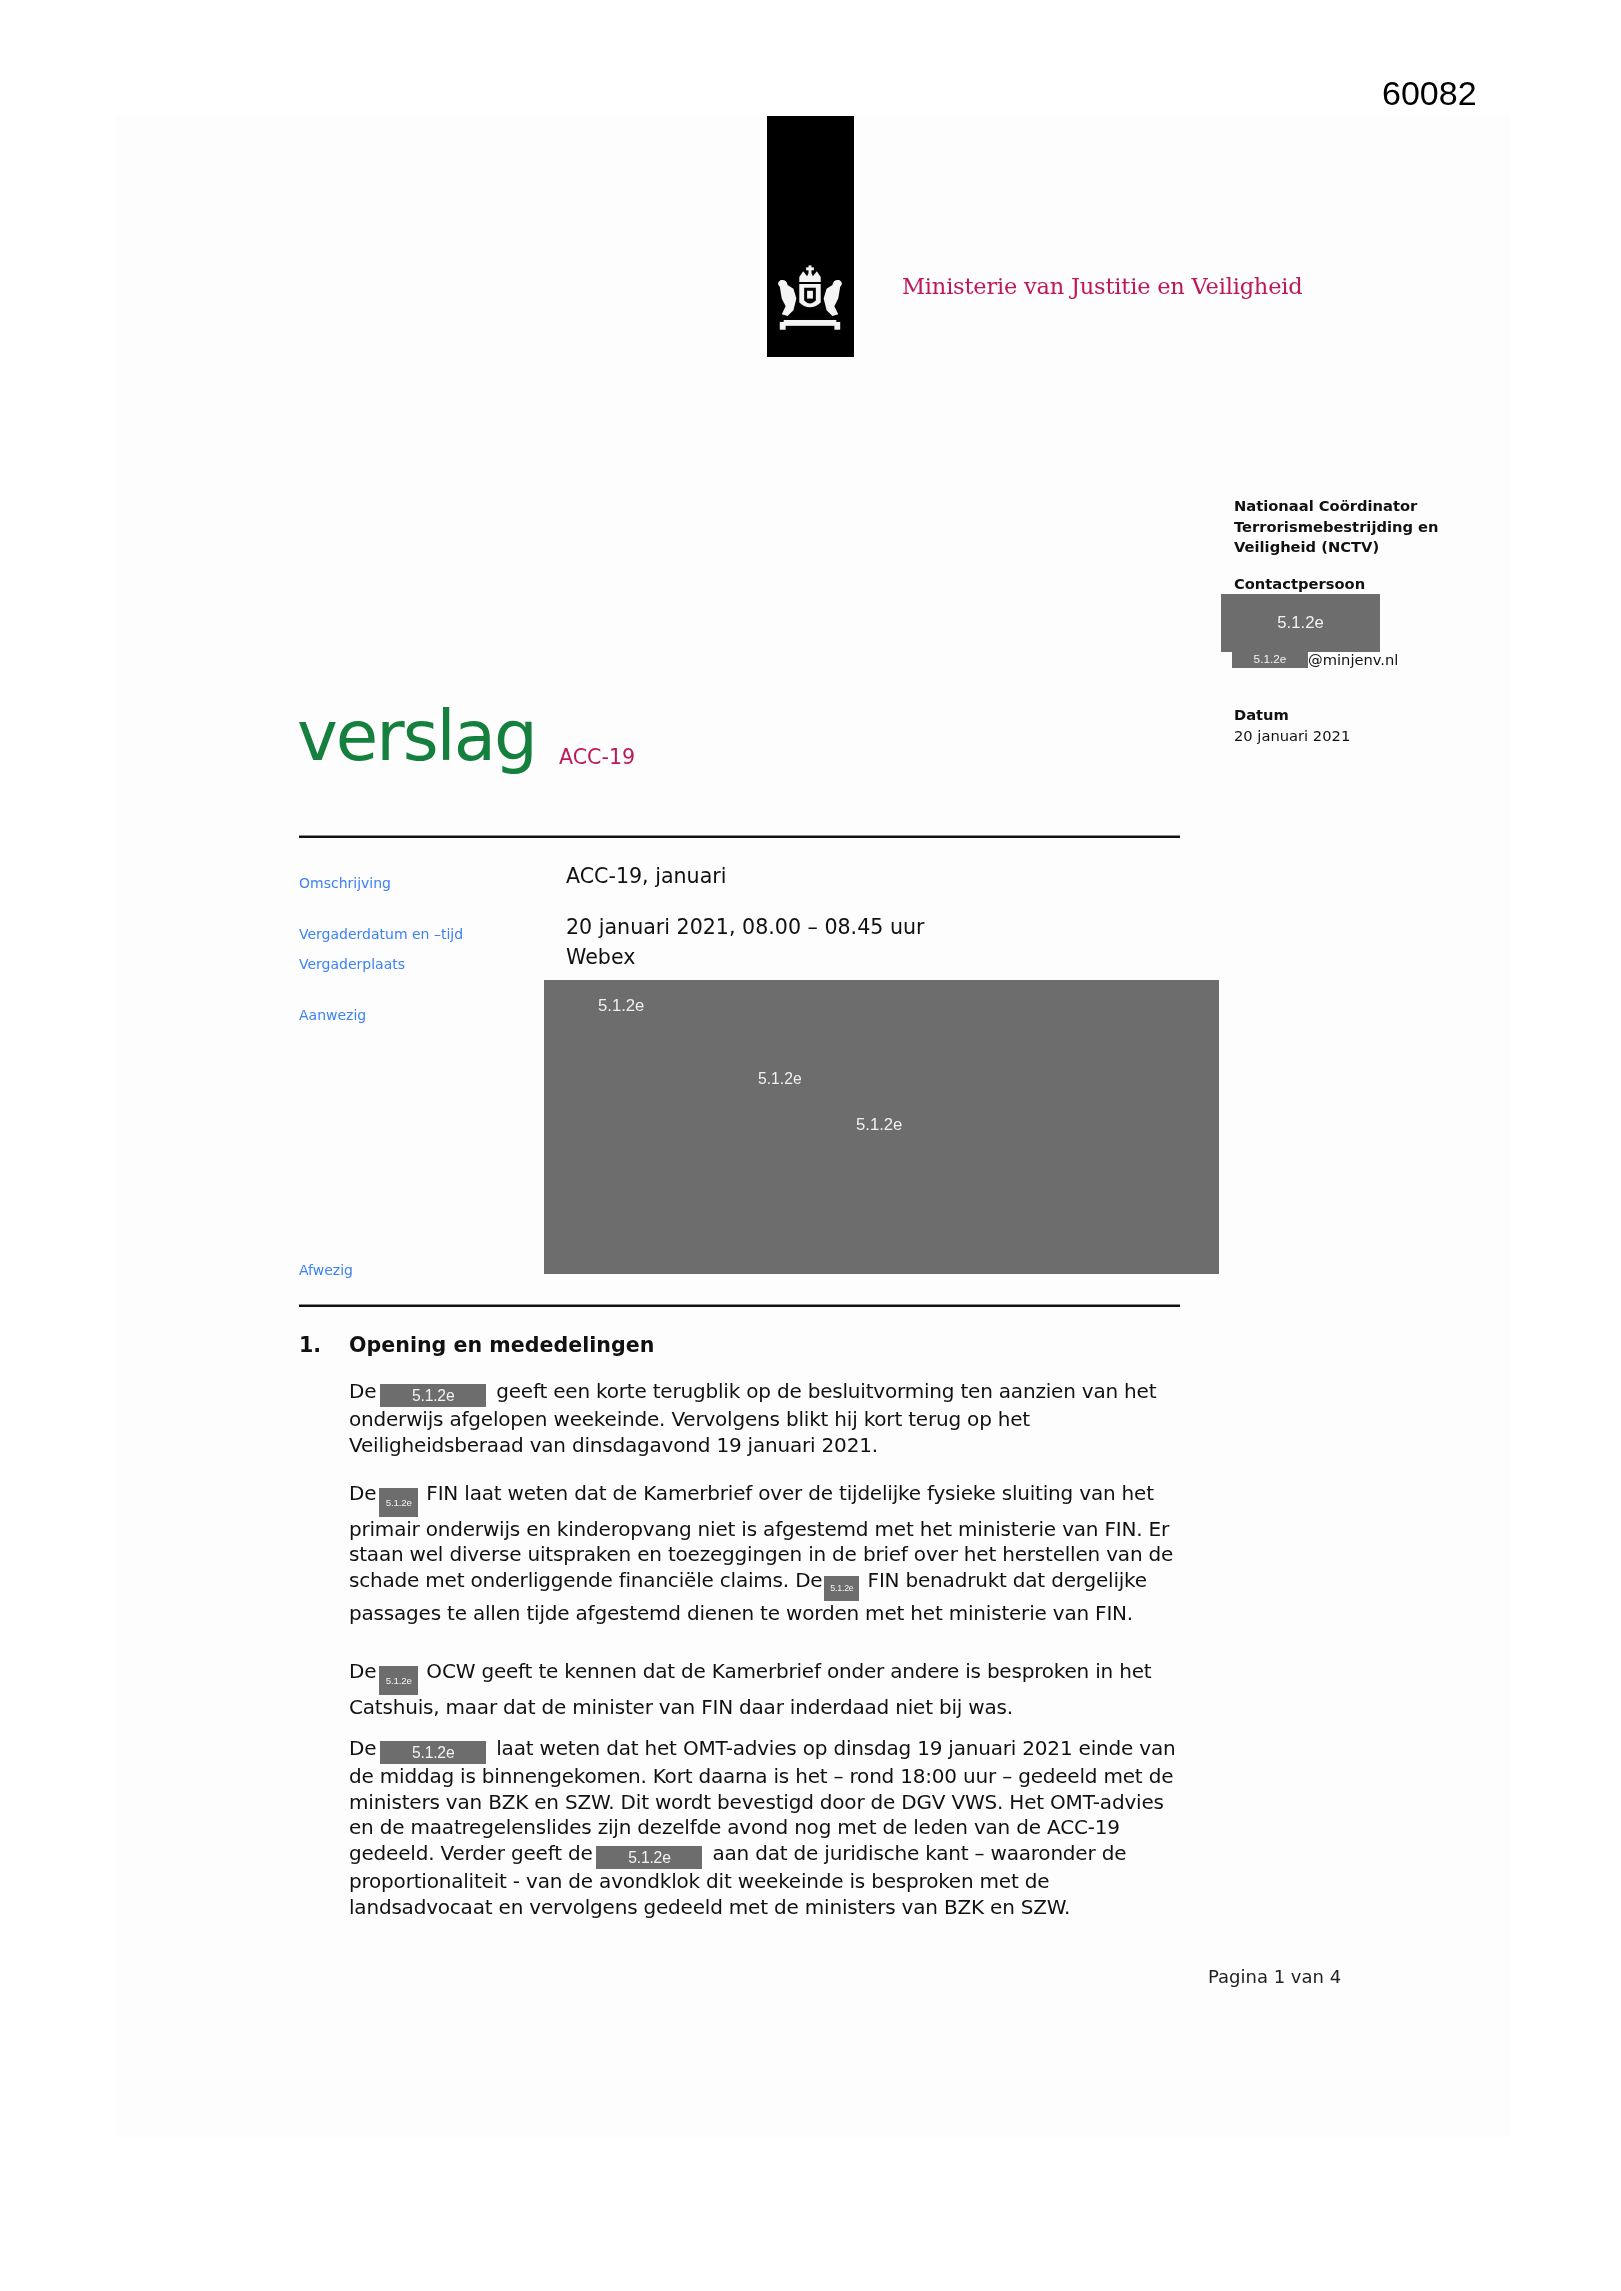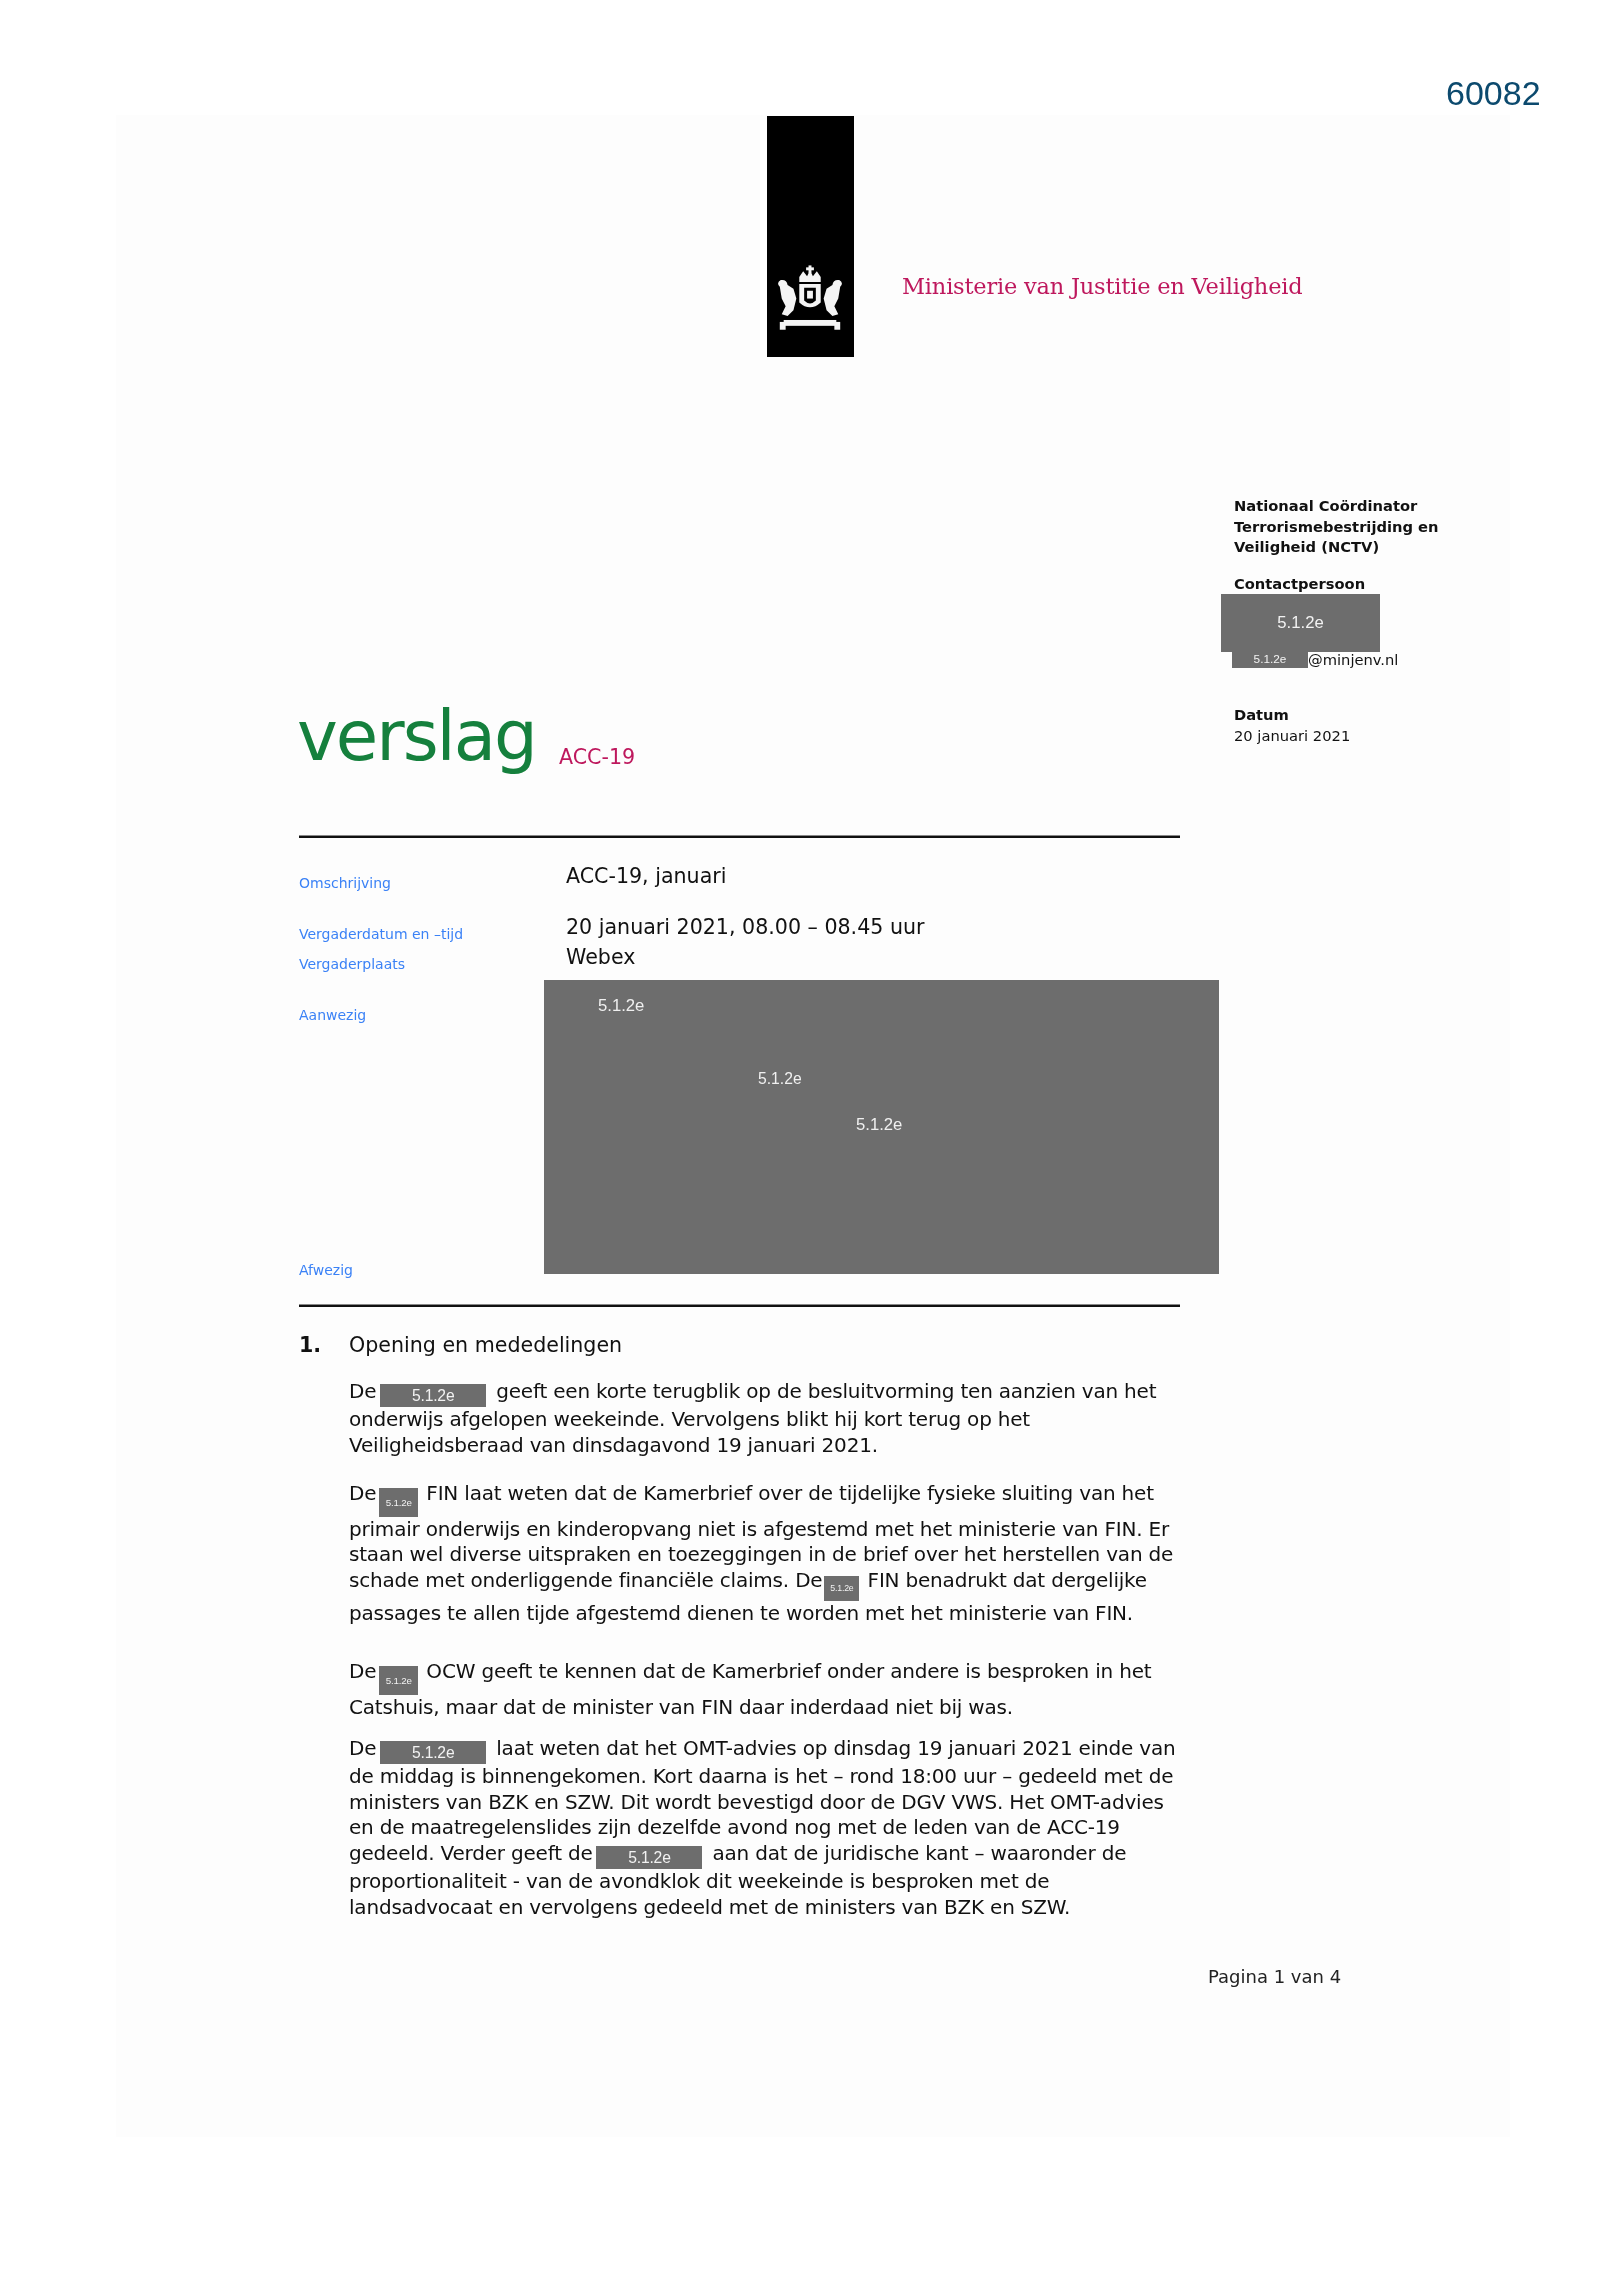--- a/index.html
+++ b/index.html
@@ -2,21 +2,21 @@
 <html><head>
 <meta charset="utf-8">
 <style>
   html, body { margin: 0; padding: 0; }
   body {
     width: 1621px; height: 2292px; position: relative; background: #ffffff;
     font-family: "DejaVu Sans", sans-serif; color: #111;
     overflow: hidden;
   }
   .scan { position: absolute; left: 116px; top: 115px; width: 1394px; height: 2022px; background: #fdfdfd; }
-  .doc-id { position: absolute; left: 1446px; top: 74px; font-family: "Liberation Sans", sans-serif; font-size: 34px; color: #0c4a6e; }
+  .doc-id { position: absolute; left: 1382px; top: 74px; font-family: "Liberation Sans", sans-serif; font-size: 34px; color: #000000; }
 
   .logo-bar { position: absolute; left: 767px; top: 116px; width: 87px; height: 241px; background: #000; }
   .crest { position: absolute; left: 772px; top: 265px; width: 76px; height: 71px; }
   .ministry { position: absolute; left: 880px; top: 273px; font-family: "DejaVu Serif", serif; font-size: 22.5px; color: #be185d; letter-spacing: -0.2px; margin-left: 22px; }
 
   .rc { position: absolute; left: 1234px; font-family: "DejaVu Sans", sans-serif; font-size: 14.7px; line-height: 20.6px; color: #111; }
   .rc-bold { font-weight: bold; }
   .redact { background: #6d6d6d; color: #f2f2f2; font-family: "Liberation Sans", sans-serif; display: inline-block; text-align: center; }
   .contact-box { position: absolute; left: 1221px; top: 594px; width: 159px; height: 58px; line-height: 57px; font-size: 16.7px; }
   .email-line { position: absolute; left: 1232px; top: 652px; font-size: 14.7px; line-height: 15.7px; color: #111; }
@@ -27,21 +27,21 @@
 
   .rule { position: absolute; left: 299px; width: 881px; height: 2px; background: #111; border-top: 1px solid #888; }
 
   .meta-label { position: absolute; left: 299px; font-size: 14px; color: #3b82f6; }
   .meta-value { position: absolute; left: 566px; font-size: 20.6px; color: #111; }
 
   .big-redact { position: absolute; left: 544px; top: 980px; width: 675px; height: 294px; background: #6d6d6d; }
   .big-redact span { position: absolute; color: #f0f0f0; font-family: "Liberation Sans", sans-serif; font-size: 16.7px; }
 
   .section-num { position: absolute; left: 299px; top: 1333px; font-size: 20.6px; font-weight: bold; }
-  .section-title { position: absolute; left: 349px; top: 1333px; font-size: 20.6px; font-weight: normal; }
+  .section-title { position: absolute; left: 349px; top: 1333px; font-size: 20.6px; font-weight: bold; }
 
   .para { position: absolute; left: 349px; width: 843px; font-size: 20px; line-height: 25.5px; color: #111; letter-spacing: -0.2px; }
   .para p { margin: 0; }
   .r-wide { width: 106px; height: 23.5px; line-height: 23.5px; font-size: 15.7px; vertical-align: -2.9px; margin: 0 3.9px; }
   .r-small { width: 39px; height: 29px; line-height: 29px; font-size: 9.8px; vertical-align: -5.9px; margin: 0 2px 0 2.9px; }
   .r-tiny { width: 35px; height: 25.5px; line-height: 25.5px; font-size: 8.8px; vertical-align: -3.9px; margin: 0 2px; }
 
   .footer { position: absolute; left: 1208px; top: 1966px; font-size: 18px; color: #222; }
 </style>
 </head>

